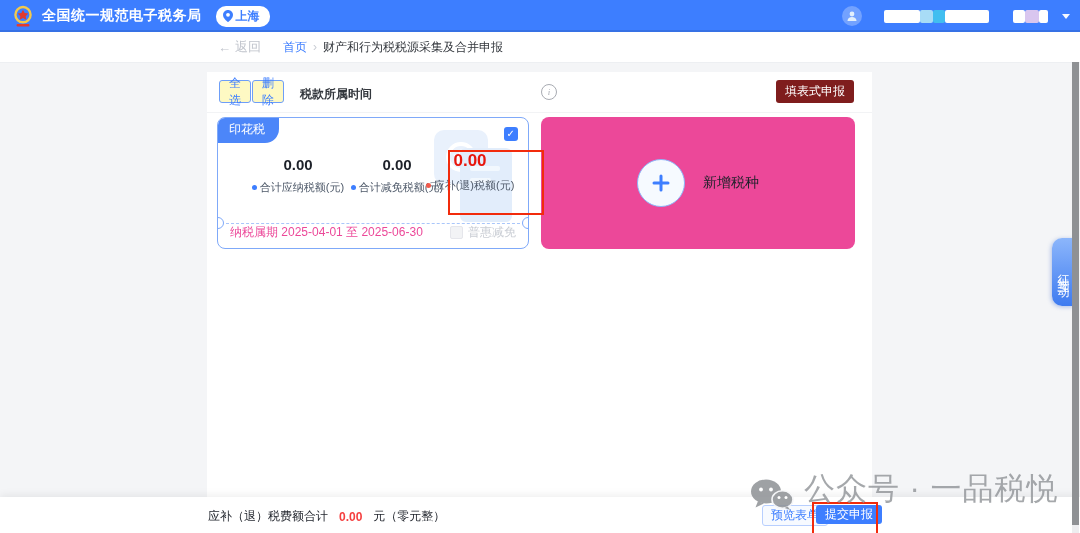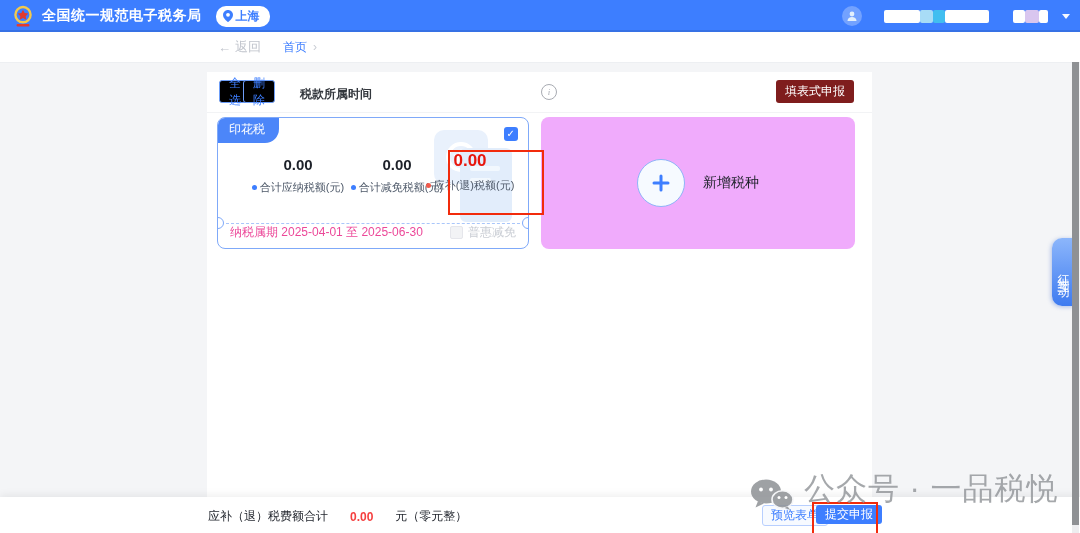--- a/index.html
+++ b/index.html
@@ -26,23 +26,23 @@
   .back-group{margin-left:218px;color:#C0C4CC;display:flex;align-items:center;gap:4px;cursor:pointer;font-size:13px;}
   .crumb-home{color:#3D7EFF;margin-left:22px;cursor:pointer;}
   .crumb-sep{color:#C9CDD4;margin:0 6px;}
   .crumb-current{color:#33373D;}
 
   
   .panel{position:absolute;left:207px;top:72px;width:665px;height:425px;background:#fff;}
   .filter-row{position:relative;height:40px;border-bottom:1px solid #F2F3F5;}
   .btn{box-sizing:border-box;font-size:12px;border-radius:3px;display:inline-flex;align-items:center;
        justify-content:center;cursor:pointer;}
-  .btn-outline-blue{position:absolute;left:12px;top:8px;width:32px;height:23px;background:#000000;
+  .btn-outline-blue{position:absolute;left:12px;top:8px;width:32px;height:23px;background:#fef9c3;
        border:1px solid #6E9EF8;color:#3D7EFF;}
-  .btn-delete{left:36px;}
+  .btn-delete{left:45px;}
   .filter-label{position:absolute;left:93px;top:14px;font-size:12px;font-weight:bold;color:#33373D;}
   .date-range{position:absolute;left:172px;top:8px;width:152px;height:24px;box-sizing:border-box;
        border:1px solid #DCDFE6;border-radius:3px;display:flex;align-items:center;padding:0 6px;background:#fff;}
   .date-range input{border:none;outline:none;width:52px;font-size:11px;color:#33373D;background:transparent;padding:0;}
   .date-range input::placeholder{color:#C0C4CC;}
   .range-to{font-size:11px;color:#33373D;margin:0 2px;}
   .cal-icon{margin-left:auto;display:flex;cursor:pointer;}
   .info-icon{position:absolute;left:334px;top:12px;width:14px;height:14px;border:1px solid #A8ABB2;
        border-radius:50%;color:#A8ABB2;font-size:9px;line-height:14px;text-align:center;cursor:pointer;}
   .info-icon::after{content:"i";font-style:italic;font-family:"Liberation Serif",serif;}
@@ -70,38 +70,38 @@
   .stat3 .val{font-size:17px;color:#E8160C;}
   .dash-line{position:absolute;left:8px;right:8px;top:105px;border-top:1px dashed #A9C6FA;}
   .notch{position:absolute;width:10px;height:10px;border-radius:50%;background:#fff;border:1px solid #7FA9F9;top:99px;}
   .notch-l{left:-6px;} .notch-r{right:-6px;}
   .card-foot{position:absolute;left:12px;right:12px;bottom:7px;display:flex;align-items:center;justify-content:space-between;}
   .period{font-size:12px;color:#ec4899;}
   .benefit{display:flex;align-items:center;gap:5px;font-size:12px;color:#C9CDD4;cursor:pointer;}
   .benefit .box{width:13px;height:13px;background:#F2F3F5;border:1px solid #E5E6EB;border-radius:2px;box-sizing:border-box;}
 
   
-  .add-card{position:absolute;left:334px;top:45px;width:314px;height:132px;background:#f0abfc;
+  .add-card{position:absolute;left:334px;top:45px;width:314px;height:132px;background:#ec4899;
        border-radius:8px;display:flex;align-items:center;justify-content:center;cursor:pointer;}
   .plus-circle{width:46px;height:46px;border:1px solid #8FB4F8;border-radius:50%;display:flex;
        align-items:center;justify-content:center;background:#F6FAFF;}
   .add-label{font-size:14px;color:#1D2129;margin-left:18px;}
 
   
   .side-tab{position:absolute;left:1052px;top:238px;width:22px;height:68px;z-index:28;cursor:pointer;
        background:linear-gradient(180deg,#8CB6FB,#3E7BF0);border-radius:10px 0 0 10px;
        color:#fff;font-size:12px;display:flex;align-items:center;justify-content:center;
        writing-mode:vertical-rl;letter-spacing:4px;box-shadow:-1px 1px 4px rgba(40,90,200,.35);}
   .scroll-track{position:absolute;left:1072px;top:62px;width:7px;height:471px;background:#EDEDEF;z-index:30;}
   .scroll-thumb{position:absolute;left:0;top:0;width:7px;height:463px;background:#8F9194;cursor:pointer;}
 
   
   .footbar{position:absolute;left:0;top:497px;width:1080px;height:36px;background:#fff;
        box-shadow:0 -2px 8px rgba(0,0,0,.07);z-index:20;}
-  .total-line{position:absolute;left:208px;top:11px;font-size:12px;color:#1D2129;display:flex;gap:22px;align-items:center;}
+  .total-line{position:absolute;left:208px;top:11px;font-size:12px;color:#1D2129;display:flex;gap:11px;align-items:center;}
   .total-val{color:#F53F3F;font-weight:bold;}
   .btn-preview{position:absolute;left:762px;top:8px;height:21px;padding:0 8px;background:#F7FAFF;
        border:1px solid #B8CFFE;color:#3D7EFF;}
   .btn-submit{position:absolute;left:816px;top:8px;height:19px;padding:0 9px;background:#3D7EFF;color:#fff;border:none;}
 
   
   .anno{position:absolute;border:2px solid #F22B0C;z-index:35;pointer-events:none;}
   .anno1{left:448px;top:150px;width:92px;height:61px;}
   .anno2{left:812px;top:502px;width:62px;height:29px;}
   .watermark{position:absolute;left:750px;top:468px;display:flex;align-items:flex-end;gap:10px;
@@ -151,20 +151,21 @@
     </div>
   </header>
 
   <div class="subbar">
     <span class="back-group">
       <span>←</span>
       <span>返回</span>
     </span>
     <span class="crumb-home">首页</span>
     <span class="crumb-sep">›</span>
+    <span class="crumb-current">财产和行为税税源采集及合并申报</span>
   </div>
 
   <section class="panel">
 
     <div class="filter-row">
       <button class="btn btn-outline-blue">全选</button>
       <button class="btn btn-outline-blue btn-delete">删除</button>
       <span class="filter-label">税款所属时间</span>
       <span class="info-icon"></span>
       <button class="btn btn-form-declare">填表式申报</button>

